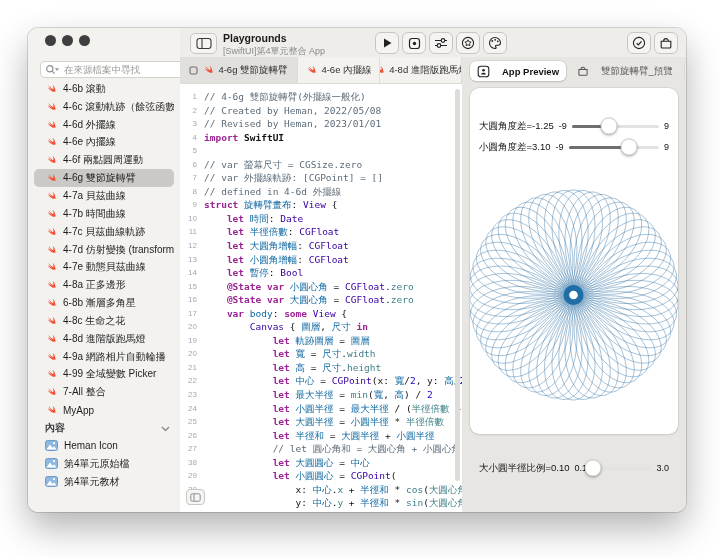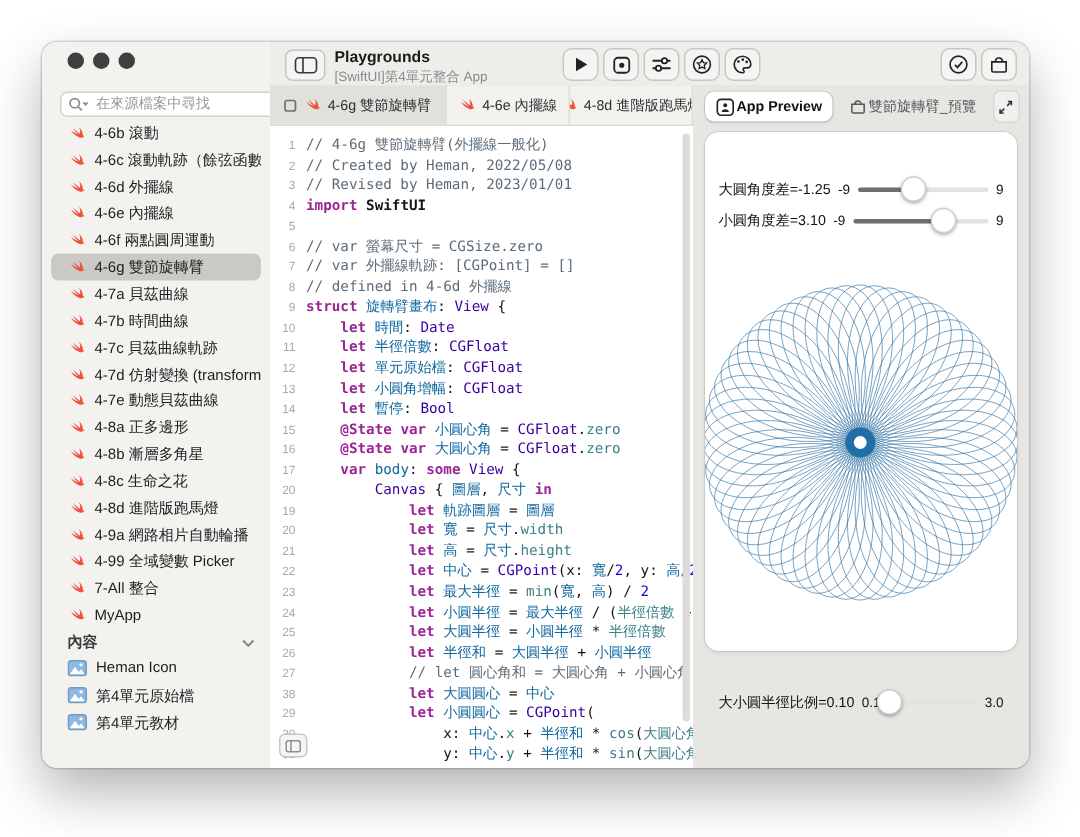--- a/index.html
+++ b/index.html
@@ -47,21 +47,21 @@
   .ln{flex:none;width:17px;text-align:right;margin-right:7px;color:#A9A9AC;font-size:8px;font-family:"Liberation Sans",sans-serif;line-height:14px;}
   .seg-c{color:#5D6C79;} .seg-k{color:#9B2393;font-weight:bold;} .seg-t{color:#3900A0;}
   .seg-d{color:#0F68A0;} .seg-p{color:#3E8087;} .seg-n{color:#1C00CF;} .seg-o{color:#141414;} .seg-b{color:#141414;font-weight:bold;}
   .scrollbar{position:absolute;right:2px;top:5px;width:5px;height:392px;background:#DEDCD9;border-radius:3px;}
   .corner-btn{position:absolute;left:6px;bottom:7px;width:17px;height:14px;border:1px solid #C9C7C4;border-radius:4px;background:#F7F5F3;
               display:flex;align-items:center;justify-content:center;}
 
   
   .preview{position:absolute;left:434px;right:0;top:29px;bottom:0;background:#E8E6E3;}
   .ptabs{position:absolute;top:4px;left:8px;right:6px;height:20px;display:flex;align-items:center;gap:4px;}
-  .ptab{display:flex;align-items:center;gap:1px;font-size:9.5px;color:#57575a;padding:0 7px;height:20px;border-radius:6px;white-space:nowrap;}
+  .ptab{display:flex;align-items:center;gap:12px;font-size:9.5px;color:#57575a;padding:0 7px;height:20px;border-radius:6px;white-space:nowrap;}
   .ptab.active{background:#fff;box-shadow:0 0 0 .5px rgba(0,0,0,.15),0 1px 2px rgba(0,0,0,.12);color:#111;font-weight:700;}
   .expandbtn{margin-left:auto;width:20px;height:20px;border-radius:5px;background:#F2F0EE;border:1px solid #D9D7D4;
              display:flex;align-items:center;justify-content:center;}
   .card{position:absolute;left:8px;top:31px;width:208px;height:346px;background:#fff;border-radius:9px;
         box-shadow:0 0 0 .5px rgba(0,0,0,.12),0 1px 3px rgba(0,0,0,.08);}
   .spiro{position:absolute;left:0;top:0;}
   .srow{position:absolute;left:9px;right:9px;height:18px;display:flex;align-items:center;gap:5px;font-size:9.5px;color:#111;white-space:nowrap;}
   .slabel{flex:none;}
   .smin,.smax{flex:none;font-size:9px;color:#111;}
   .strack{flex:1;position:relative;height:3px;border-radius:2px;background:#E3E2E0;min-width:30px;}
@@ -163,21 +163,21 @@
           <li class="sitem">
             <svg width="12" height="12" viewBox="0 0 16 14">
               <path fill="#F05138" d="M13 10.2c.6-1.2.8-2.7.3-4.2C12.7 4 11.5 2.5 10 1.4c1 1.6 1.5 3.1 1.3 4.5-.1.5-.3 1-.5 1.4C9 5.9 6.6 3.9 4.6 1.9c1.5 2.6 3.4 4.7 5.2 6.2-1.8-.8-4.4-2-6.8-4 2 3 4.6 5.3 7.6 6.4 1.2.5 2.3.4 2.9-.2.5-.5 1.3-.4 1.9 0-.4-.9-1.4-1.6-2.4-2.1z"></path>
             </svg>
             <span>4-8a 正多邊形</span>
           </li>
           <li class="sitem">
             <svg width="12" height="12" viewBox="0 0 16 14">
               <path fill="#F05138" d="M13 10.2c.6-1.2.8-2.7.3-4.2C12.7 4 11.5 2.5 10 1.4c1 1.6 1.5 3.1 1.3 4.5-.1.5-.3 1-.5 1.4C9 5.9 6.6 3.9 4.6 1.9c1.5 2.6 3.4 4.7 5.2 6.2-1.8-.8-4.4-2-6.8-4 2 3 4.6 5.3 7.6 6.4 1.2.5 2.3.4 2.9-.2.5-.5 1.3-.4 1.9 0-.4-.9-1.4-1.6-2.4-2.1z"></path>
             </svg>
-            <span>4-8b 漸層多角星</span>
+            <span>6-8b 漸層多角星</span>
           </li>
           <li class="sitem">
             <svg width="12" height="12" viewBox="0 0 16 14">
               <path fill="#F05138" d="M13 10.2c.6-1.2.8-2.7.3-4.2C12.7 4 11.5 2.5 10 1.4c1 1.6 1.5 3.1 1.3 4.5-.1.5-.3 1-.5 1.4C9 5.9 6.6 3.9 4.6 1.9c1.5 2.6 3.4 4.7 5.2 6.2-1.8-.8-4.4-2-6.8-4 2 3 4.6 5.3 7.6 6.4 1.2.5 2.3.4 2.9-.2.5-.5 1.3-.4 1.9 0-.4-.9-1.4-1.6-2.4-2.1z"></path>
             </svg>
             <span>4-8c 生命之花</span>
           </li>
           <li class="sitem">
             <svg width="12" height="12" viewBox="0 0 16 14">
               <path fill="#F05138" d="M13 10.2c.6-1.2.8-2.7.3-4.2C12.7 4 11.5 2.5 10 1.4c1 1.6 1.5 3.1 1.3 4.5-.1.5-.3 1-.5 1.4C9 5.9 6.6 3.9 4.6 1.9c1.5 2.6 3.4 4.7 5.2 6.2-1.8-.8-4.4-2-6.8-4 2 3 4.6 5.3 7.6 6.4 1.2.5 2.3.4 2.9-.2.5-.5 1.3-.4 1.9 0-.4-.9-1.4-1.6-2.4-2.1z"></path>
@@ -363,21 +363,21 @@
           <div class="cl"><span class="ln">2</span><span class="seg-c">// Created by Heman, 2022/05/08</span></div>
           <div class="cl"><span class="ln">3</span><span class="seg-c">// Revised by Heman, 2023/01/01</span></div>
           <div class="cl"><span class="ln">4</span><span class="seg-k">import</span><span class="seg-b"> SwiftUI</span></div>
           <div class="cl"><span class="ln">5</span></div>
           <div class="cl"><span class="ln">6</span><span class="seg-c">// var 螢幕尺寸 = CGSize.zero</span></div>
           <div class="cl"><span class="ln">7</span><span class="seg-c">// var 外擺線軌跡: [CGPoint] = []</span></div>
           <div class="cl"><span class="ln">8</span><span class="seg-c">// defined in 4-6d 外擺線</span></div>
           <div class="cl"><span class="ln">9</span><span class="seg-k">struct</span><span class="seg-d"> 旋轉臂畫布</span><span class="seg-o">: </span><span class="seg-t">View</span><span class="seg-o"> {</span></div>
           <div class="cl"><span class="ln">10</span><span class="seg-o">    </span><span class="seg-k">let</span><span class="seg-d"> 時間</span><span class="seg-o">: </span><span class="seg-t">Date</span></div>
           <div class="cl"><span class="ln">11</span><span class="seg-o">    </span><span class="seg-k">let</span><span class="seg-d"> 半徑倍數</span><span class="seg-o">: </span><span class="seg-t">CGFloat</span></div>
-          <div class="cl"><span class="ln">12</span><span class="seg-o">    </span><span class="seg-k">let</span><span class="seg-d"> 單元原始檔</span><span class="seg-o">: </span><span class="seg-t">CGFloat</span></div>
+          <div class="cl"><span class="ln">12</span><span class="seg-o">    </span><span class="seg-k">let</span><span class="seg-d"> 大圓角增幅</span><span class="seg-o">: </span><span class="seg-t">CGFloat</span></div>
           <div class="cl"><span class="ln">13</span><span class="seg-o">    </span><span class="seg-k">let</span><span class="seg-d"> 小圓角增幅</span><span class="seg-o">: </span><span class="seg-t">CGFloat</span></div>
           <div class="cl"><span class="ln">14</span><span class="seg-o">    </span><span class="seg-k">let</span><span class="seg-d"> 暫停</span><span class="seg-o">: </span><span class="seg-t">Bool</span></div>
           <div class="cl"><span class="ln">15</span><span class="seg-o">    </span><span class="seg-k">@State</span><span class="seg-k"> var</span><span class="seg-d"> 小圓心角</span><span class="seg-o"> = </span><span class="seg-t">CGFloat</span><span class="seg-o">.</span><span class="seg-p">zero</span></div>
           <div class="cl"><span class="ln">16</span><span class="seg-o">    </span><span class="seg-k">@State</span><span class="seg-k"> var</span><span class="seg-d"> 大圓心角</span><span class="seg-o"> = </span><span class="seg-t">CGFloat</span><span class="seg-o">.</span><span class="seg-p">zero</span></div>
           <div class="cl"><span class="ln">17</span><span class="seg-o">    </span><span class="seg-k">var</span><span class="seg-d"> body</span><span class="seg-o">: </span><span class="seg-k">some</span><span class="seg-t"> View</span><span class="seg-o"> {</span></div>
           <div class="cl"><span class="ln">20</span><span class="seg-o">        </span><span class="seg-t">Canvas</span><span class="seg-o"> { </span><span class="seg-d">圖層</span><span class="seg-o">, </span><span class="seg-d">尺寸</span><span class="seg-k"> in</span></div>
           <div class="cl"><span class="ln">19</span><span class="seg-o">            </span><span class="seg-k">let</span><span class="seg-d"> 軌跡圖層</span><span class="seg-o"> = </span><span class="seg-d">圖層</span></div>
           <div class="cl"><span class="ln">20</span><span class="seg-o">            </span><span class="seg-k">let</span><span class="seg-d"> 寬</span><span class="seg-o"> = </span><span class="seg-d">尺寸</span><span class="seg-o">.</span><span class="seg-p">width</span></div>
           <div class="cl"><span class="ln">21</span><span class="seg-o">            </span><span class="seg-k">let</span><span class="seg-d"> 高</span><span class="seg-o"> = </span><span class="seg-d">尺寸</span><span class="seg-o">.</span><span class="seg-p">height</span></div>
           <div class="cl"><span class="ln">22</span><span class="seg-o">            </span><span class="seg-k">let</span><span class="seg-d"> 中心</span><span class="seg-o"> = </span><span class="seg-t">CGPoint</span><span class="seg-o">(x: </span><span class="seg-d">寬</span><span class="seg-o">/</span><span class="seg-n">2</span><span class="seg-o">, y: </span><span class="seg-d">高</span><span class="seg-o">/</span><span class="seg-n">2</span></div>

